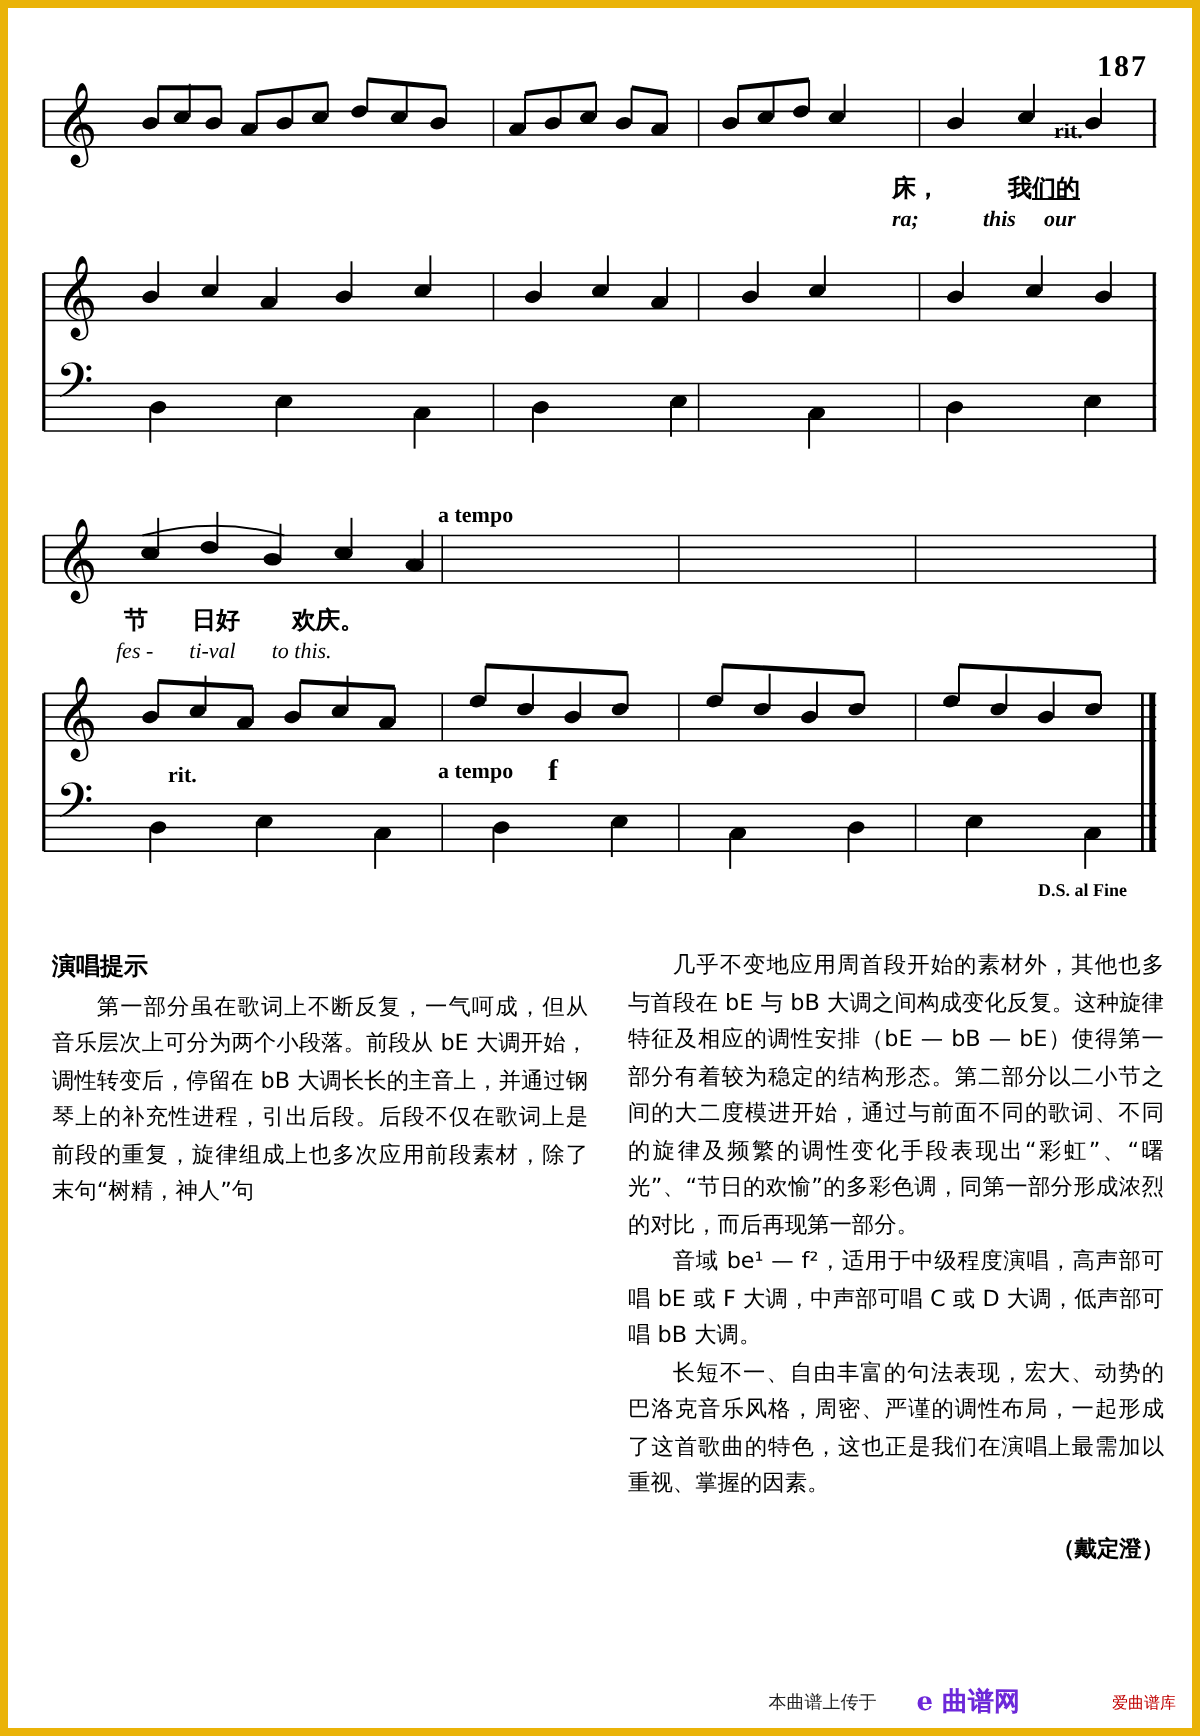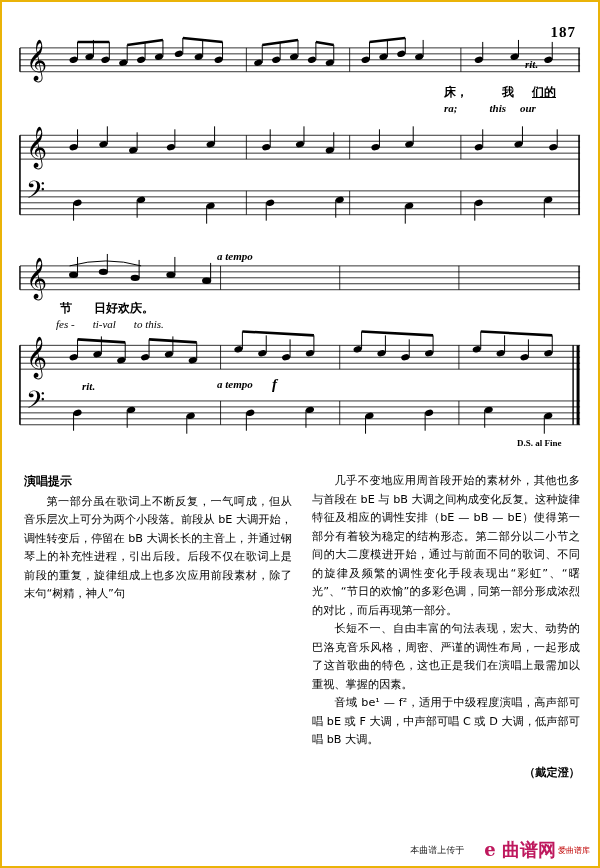--- a/index.html
+++ b/index.html
@@ -6,21 +6,21 @@
   body{
     width:600px;height:868px;
     background:#ffffff;
     font-family:"DejaVu Sans", sans-serif;
     position:relative;
     overflow:hidden;
     color:#000;
   }
   .page{
     position:absolute;inset:0;
-    border:2px solid #eab308;
+    border:4px solid #eab308;
     box-sizing:border-box;
   }
   .page-number{
     position:absolute;
     right:22px;top:22px;
     font-family:"Liberation Serif", serif;
     font-size:15px;
     font-weight:700;
     letter-spacing:1px;
   }
@@ -45,21 +45,20 @@
     font-weight:700;
   }
   .lyric-en{
     font-family:"Liberation Serif", serif;
     font-size:11px;
     font-style:italic;
   }
   .marking{
     position:absolute;
     font-family:"Liberation Serif", serif;
-    font-style:italic;
     font-size:11px;
     font-weight:700;
   }
   .dsal{
     position:absolute;
     font-family:"Liberation Serif", serif;
     font-size:9px;
     font-weight:700;
   }
 
@@ -104,28 +103,29 @@
   }
   .footer-text{
     font-family:"DejaVu Sans", sans-serif;
     font-size:9px;
     color:#222;
   }
   .footer-logo{
     display:flex;align-items:center;gap:2px;
   }
   .logo-mark{
-    color:#be185d;
-    font-size:18px;
+    color:#6d28d9;
+    font-size:13px;
     font-weight:700;
     font-family:"DejaVu Serif", serif;
   }
   .logo-sub{
     font-size:8px;color:#c00000;line-height:9px;
     font-family:Liberation Serif, serif;
+    margin-left:44px;
   }
 </style>
 </head>
 <body>
 
 <div class="page">
 
   <div class="page-number">187</div>
 
   <div class="music" style="top:30px;">
@@ -274,21 +274,21 @@
           <line x1="466" y1="172" x2="466" y2="190"></line>
             <line x1="536" y1="169" x2="536" y2="187"></line>
         </g>
       </svg>
 
       <div class="marking" style="left:513px;top:26px;">rit.</div>
 
       <div class="lyric-row" style="left:432px;top:52px;">
         <span class="lyric-cn">床，</span>
         <span class="lyric-cn" style="margin-left:34px;">我</span>
-        <span class="lyric-cn" style="margin-left:18px;text-decoration:underline;">们的</span>
+        <span class="lyric-cn" style="text-decoration:underline;">们的</span>
       </div>
       <div class="lyric-row" style="left:432px;top:70px;font-weight:bold;">
         <span class="lyric-en">ra;</span>
         <span class="lyric-en" style="margin-left:32px;">this</span>
         <span class="lyric-en" style="margin-left:14px;">our</span>
       </div>
     </div>
   </div>
 
   <div class="music" style="top:248px;">
@@ -419,39 +419,39 @@
 
       <div class="marking" style="left:205px;top:0px;">a tempo</div>
       <div class="marking" style="left:70px;top:130px;">rit.</div>
       <div class="marking" style="left:205px;top:128px;">a tempo</div>
       <div class="marking" style="left:260px;top:126px;font-size:15px;font-weight:700;">f</div>
       <div class="dsal" style="left:505px;top:188px;text-align:right;">D.S. al Fine</div>
 
       <div class="lyric-row" style="left:48px;top:50px;">
         <span class="lyric-cn">节</span>
         <span class="lyric-cn" style="margin-left:22px;">日好</span>
-        <span class="lyric-cn" style="">欢庆。</span>
+        <span class="lyric-cn" style="margin-left:26px;">欢庆。</span>
       </div>
       <div class="lyric-row" style="left:44px;top:68px;">
         <span class="lyric-en">fes -</span>
         <span class="lyric-en" style="margin-left:18px;">ti-val</span>
         <span class="lyric-en" style="margin-left:18px;">to this.</span>
       </div>
     </div>
   </div>
 
   <div class="article">
     <div class="col">
       <p class="sect-title">演唱提示</p>
       <p>第一部分虽在歌词上不断反复，一气呵成，但从音乐层次上可分为两个小段落。前段从 bE 大调开始，调性转变后，停留在 bB 大调长长的主音上，并通过钢琴上的补充性进程，引出后段。后段不仅在歌词上是前段的重复，旋律组成上也多次应用前段素材，除了末句“树精，神人”句</p>
     </div>
     <div class="col">
       <p>几乎不变地应用周首段开始的素材外，其他也多与首段在 bE 与 bB 大调之间构成变化反复。这种旋律特征及相应的调性安排（bE — bB — bE）使得第一部分有着较为稳定的结构形态。第二部分以二小节之间的大二度模进开始，通过与前面不同的歌词、不同的旋律及频繁的调性变化手段表现出“彩虹”、“曙光”、“节日的欢愉”的多彩色调，同第一部分形成浓烈的对比，而后再现第一部分。</p>
+      <p>音域 be¹ — f²，适用于中级程度演唱，高声部可唱 bE 或 F 大调，中声部可唱 C 或 D 大调，低声部可唱 bB 大调。</p>
       <p>长短不一、自由丰富的句法表现，宏大、动势的巴洛克音乐风格，周密、严谨的调性布局，一起形成了这首歌曲的特色，这也正是我们在演唱上最需加以重视、掌握的因素。</p>
-      <p>音域 be¹ — f²，适用于中级程度演唱，高声部可唱 bE 或 F 大调，中声部可唱 C 或 D 大调，低声部可唱 bB 大调。</p>
       <p class="signature">（戴定澄）</p>
     </div>
   </div>
 
   <div class="footer">
     <span class="footer-text">本曲谱上传于</span>
     <span class="footer-logo">
       <span class="logo-mark">e 曲谱网</span>
       <span class="logo-sub">爱曲谱库</span>
     </span>

